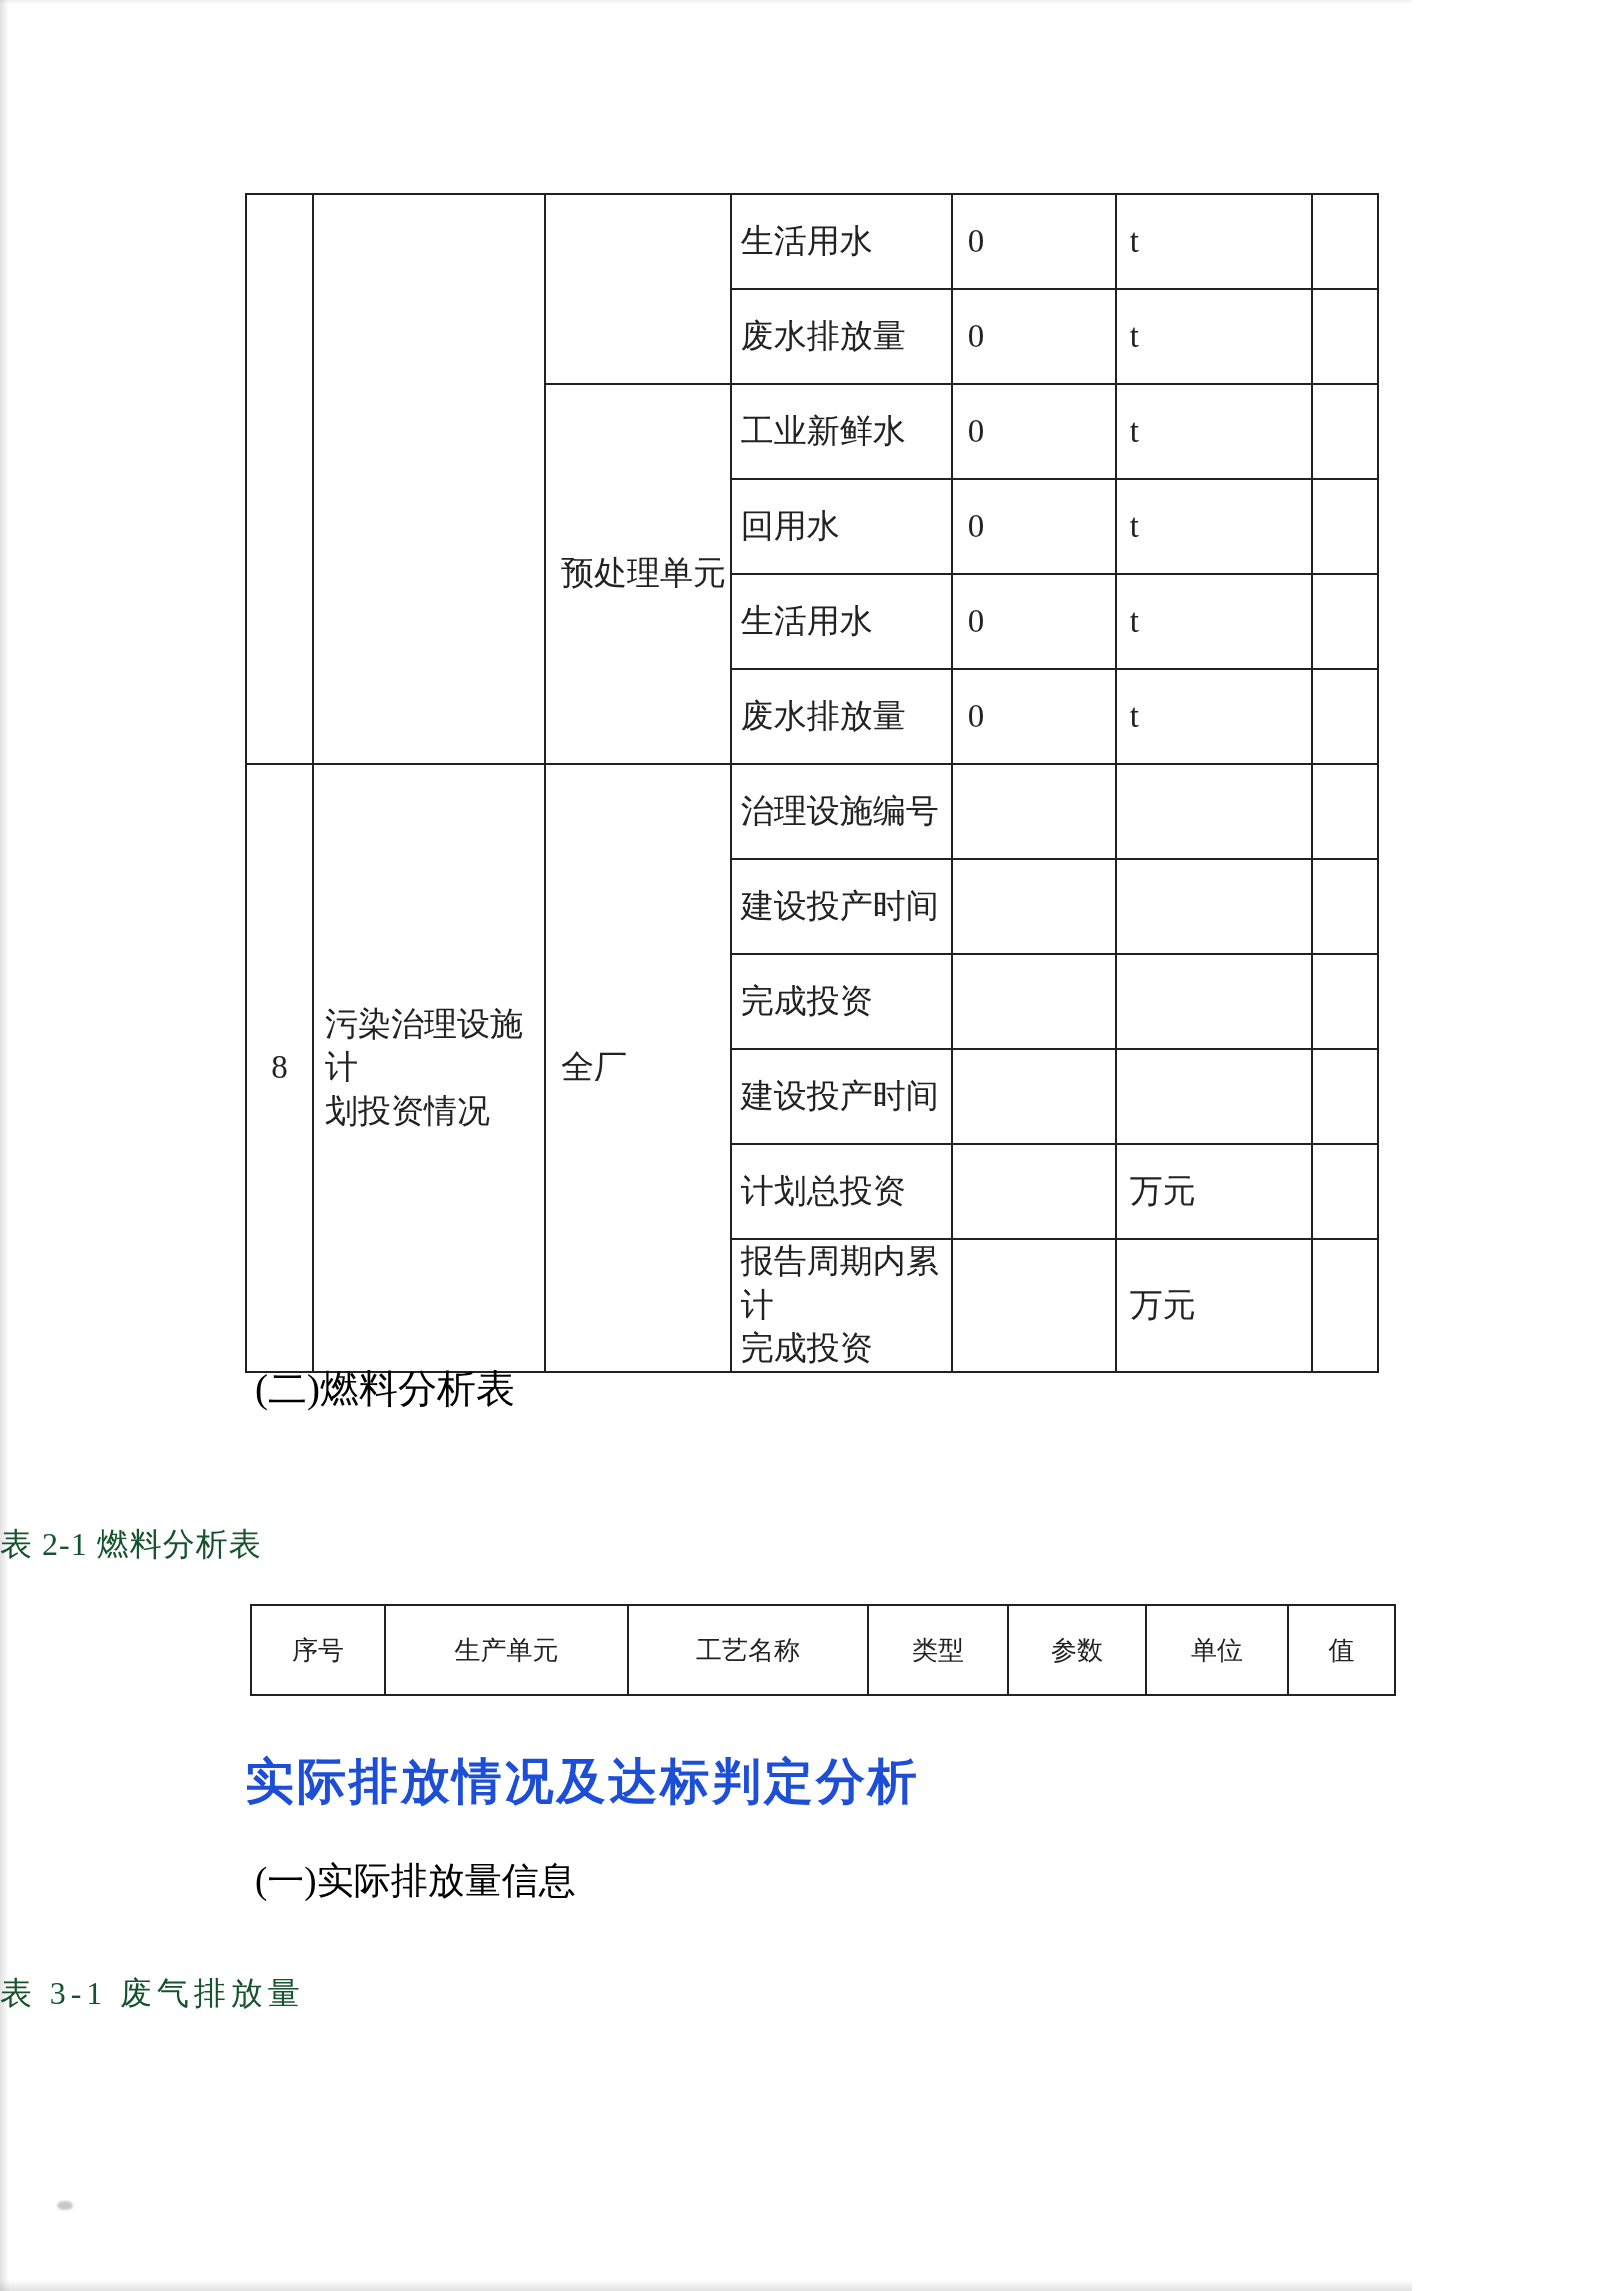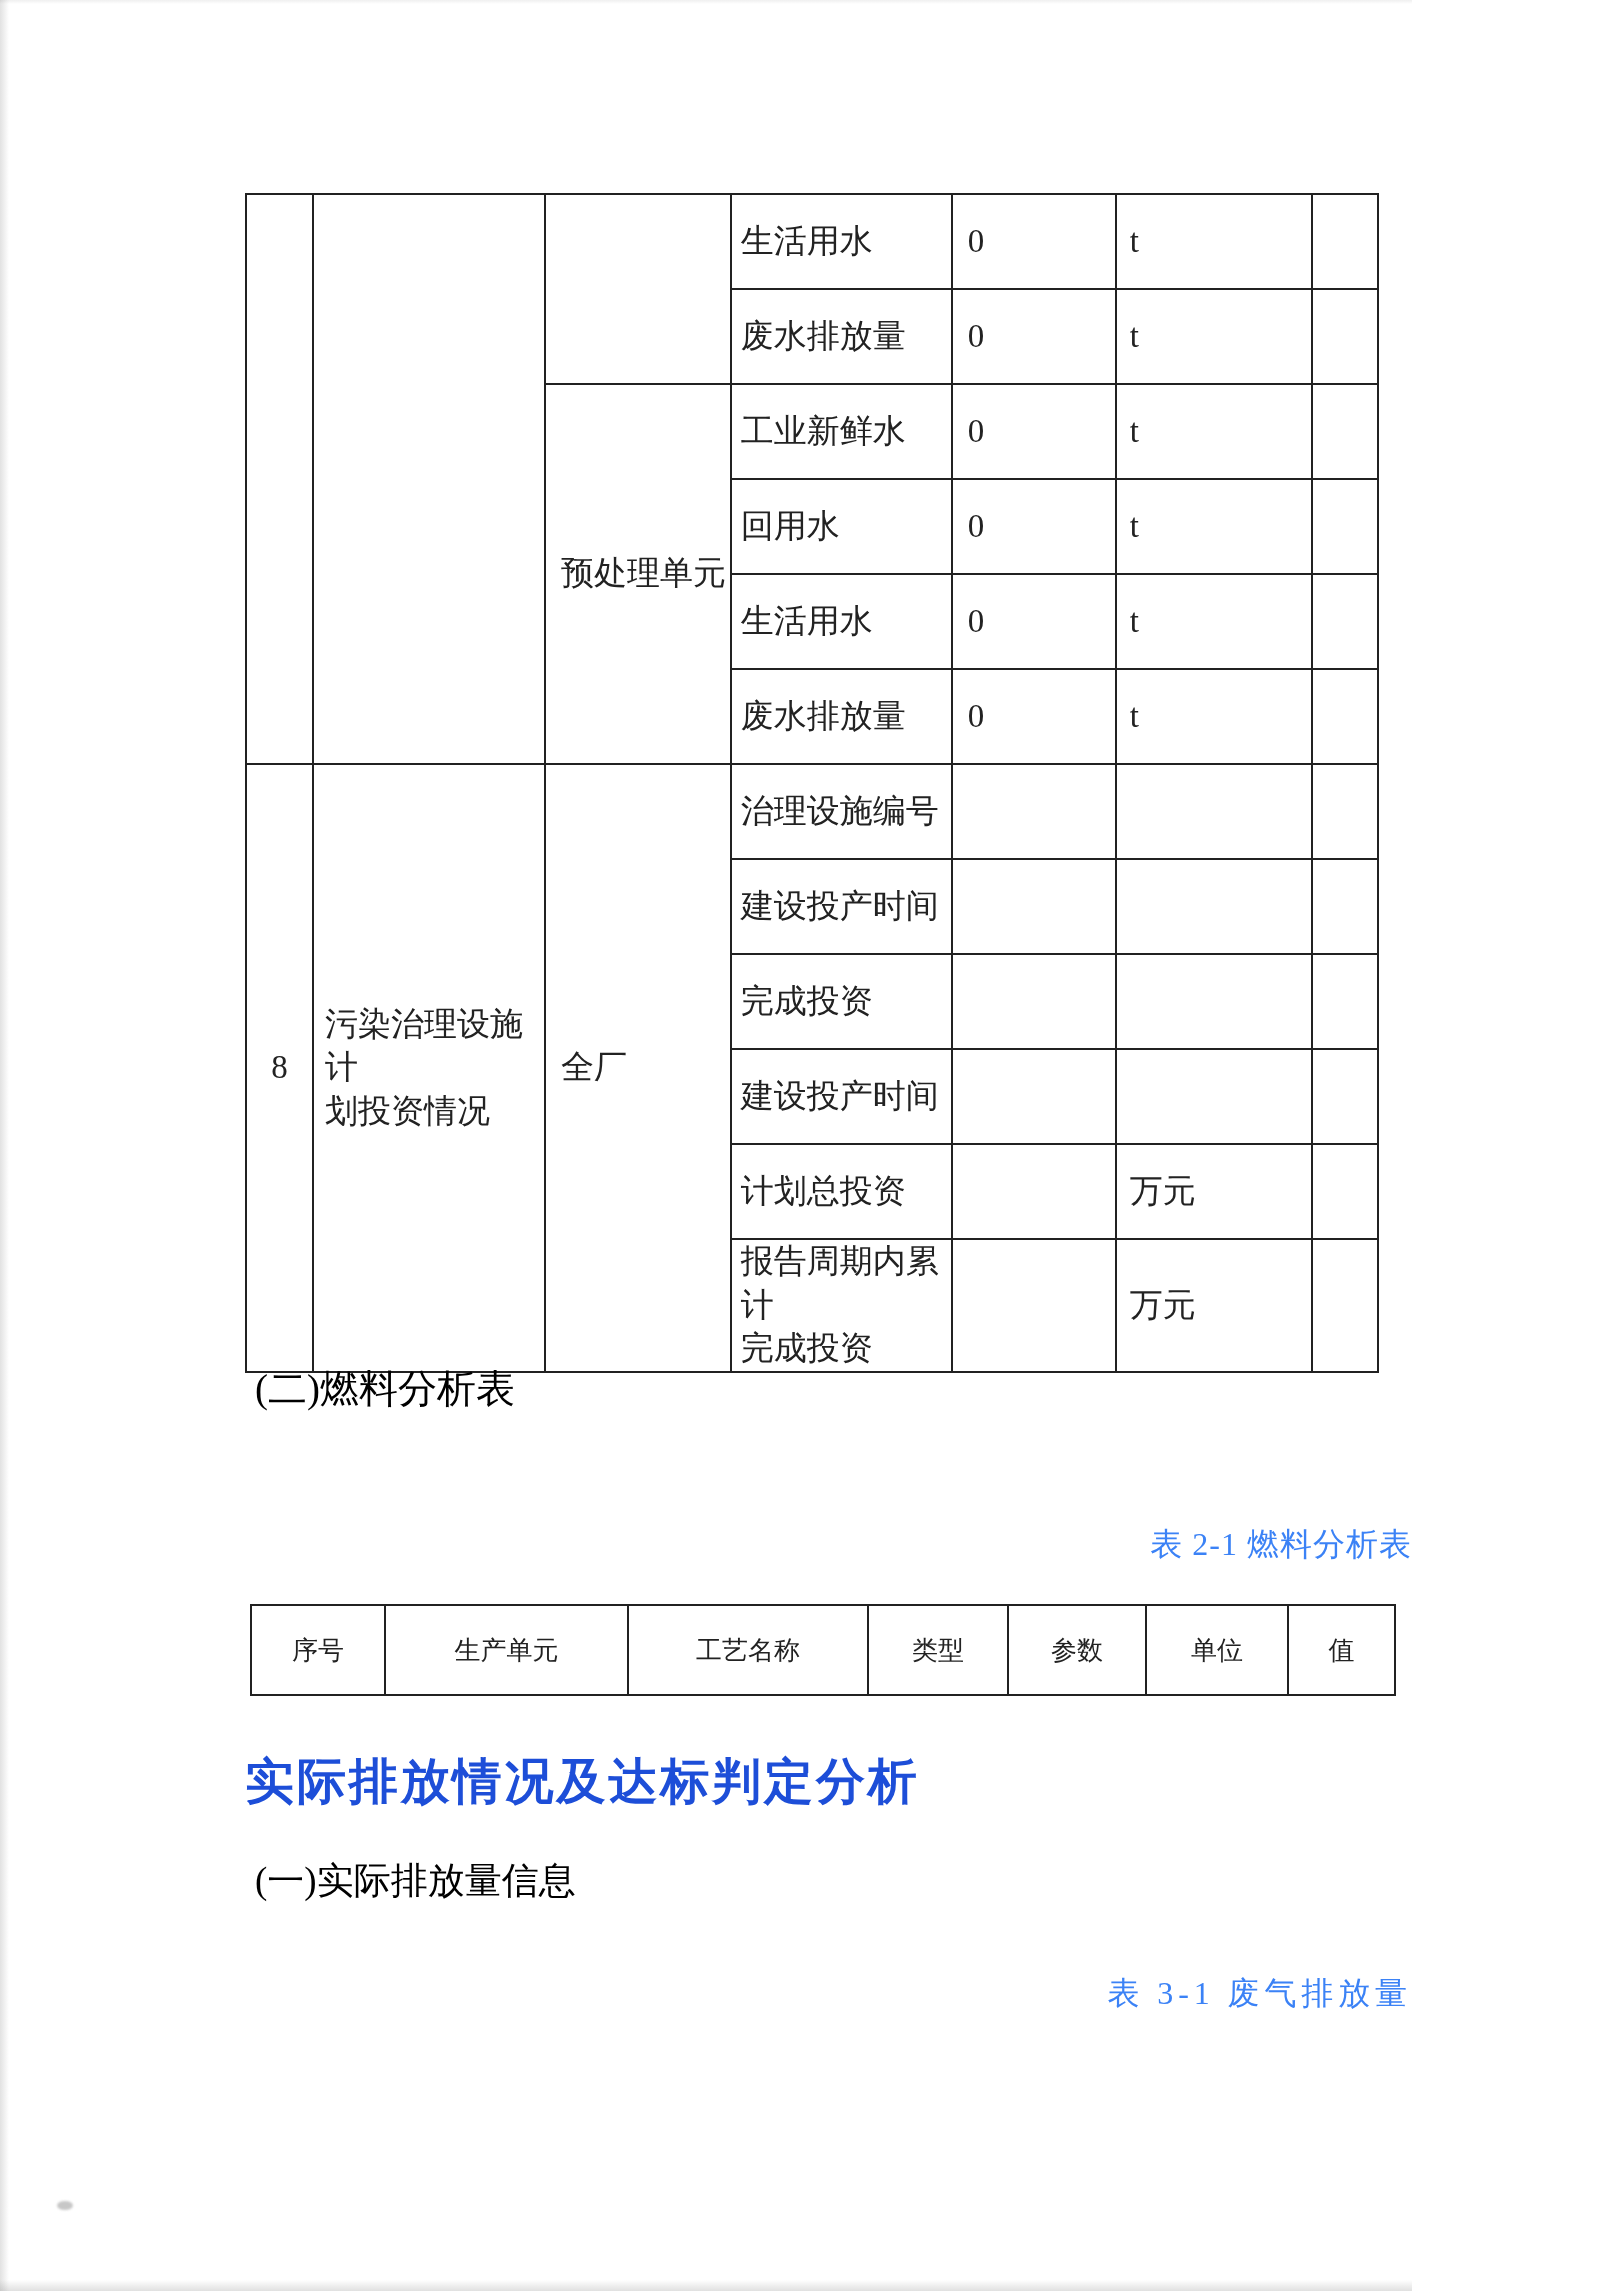--- a/index.html
+++ b/index.html
@@ -45,22 +45,22 @@
   }
 
   .sec-heading { position:absolute; left:255px; font-size:39px; color:#000000; }
   #fuel-section-heading { top:1362px; }
   #emission-section-heading { top:1856px; font-size:37px; }
 
   .main-heading {
     position:absolute; left:245px; top:1749px; margin:0;
     font-size:49px; font-weight:700; letter-spacing:2.9px; color:#1d4ed8;
   }
-  .caption { position:absolute; left:0; width:100%; text-align:right;
-    font-size:32px; color:#3b82f6; }
+  .caption { position:absolute; left:0; width:100%; text-align:left;
+    font-size:32px; color:#14532d; }
   #table2-caption { top:1523px; letter-spacing:1px; }
   #table3-caption { top:1972px; letter-spacing:4.9px; }
 </style>
 </head>
 <body>
 
 <div class="page">
 
   <div class="edge-top"></div>
   <div class="edge-left"></div>

